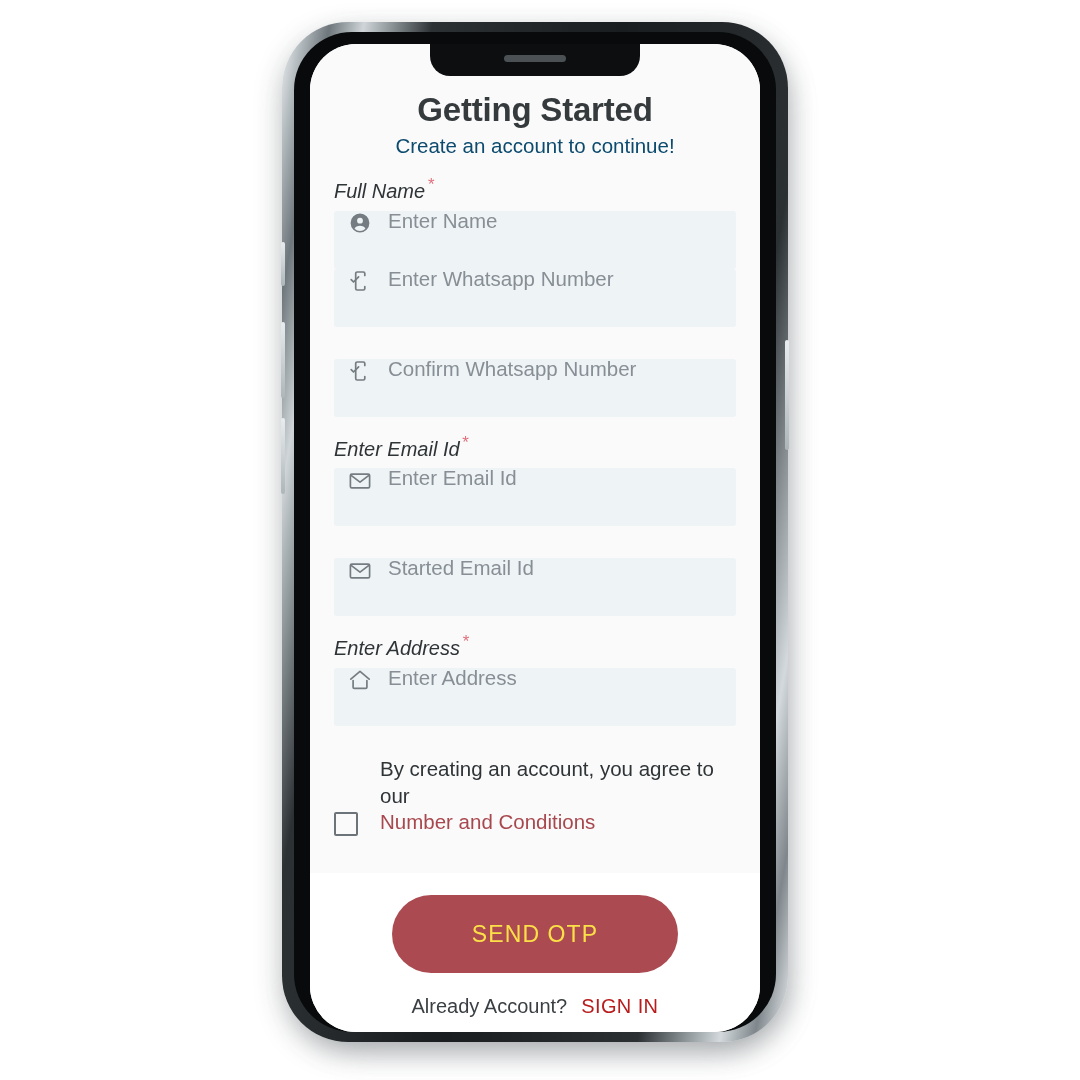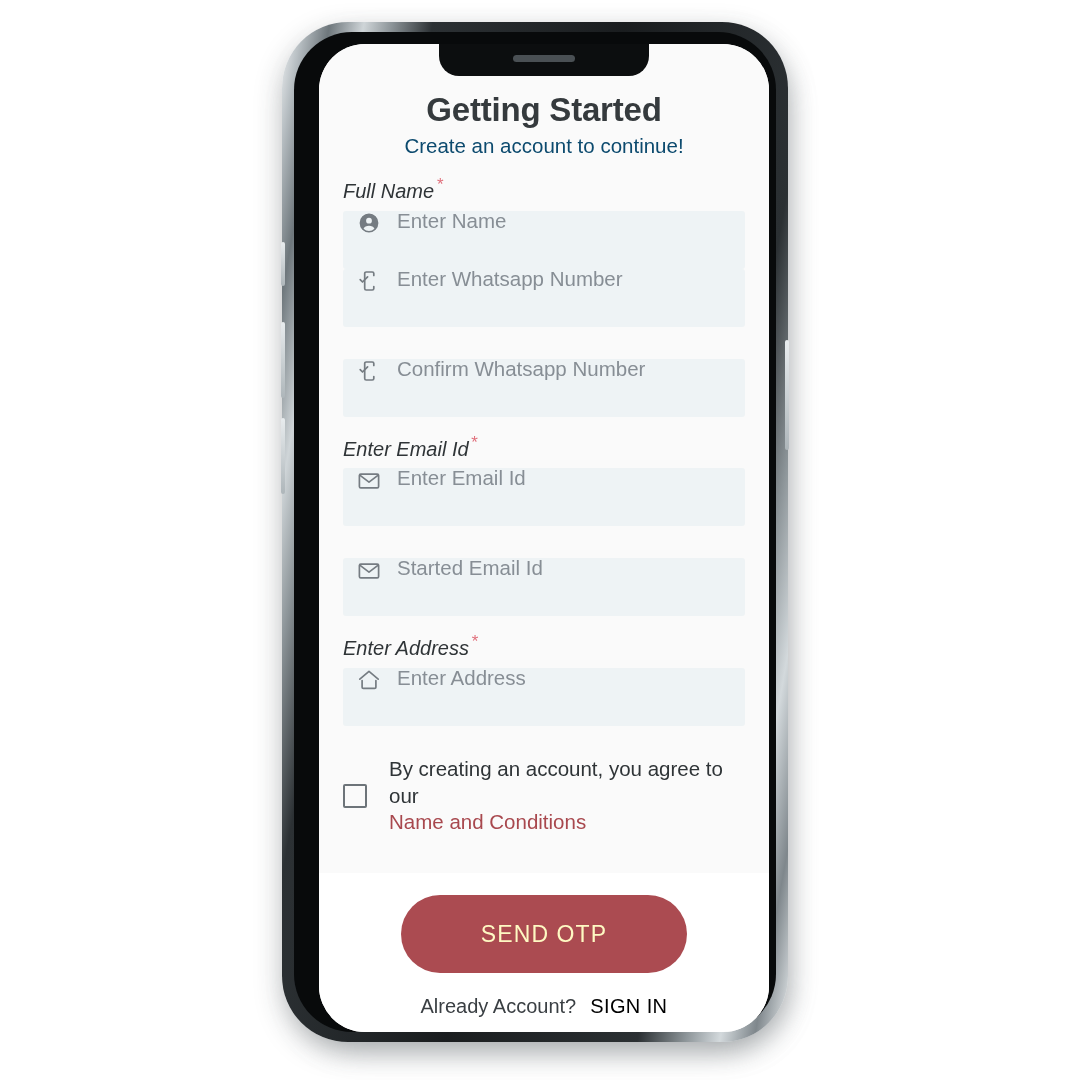--- a/index.html
+++ b/index.html
@@ -81,21 +81,21 @@
     top: 32px;
     width: 482px;
     height: 1000px;
     border-radius: 58px;
     background: #080a0b;
   }
 
   
   .screen {
     position: absolute;
-    left: 319px;
+    left: 310px;
     top: 44px;
     width: 450px;
     height: 988px;
     border-radius: 46px;
     background: #fafafa;
     overflow: hidden;
     display: flex;
     flex-direction: column;
   }
 
@@ -189,21 +189,21 @@
 
   .input-ph {
     font-size: 20.5px;
     color: #878e95;
     line-height: 1;
   }
 
   
   .terms-row {
     display: flex;
-    align-items: center;
+    align-items: flex-end;
     gap: 22px;
     margin: 30px 24px 0 24px;
     padding-right: 6px;
   }
   .checkbox {
     flex: 0 0 auto;
     width: 24px;
     height: 24px;
     border: 2px solid #6d7479;
     border-radius: 2px;
@@ -228,40 +228,40 @@
     padding: 22px 0 14px 0;
   }
   .otp-btn {
     display: block;
     width: 286px;
     height: 78px;
     margin: 0 auto;
     border: none;
     border-radius: 40px;
     background: #ab4b51;
-    color: #fef9c3;
+    color: #fde047;
     font-size: 23px;
     letter-spacing: 1.1px;
     font-family: "Liberation Sans", sans-serif;
     cursor: pointer;
   }
   .signin-row {
     display: flex;
     align-items: baseline;
     justify-content: center;
     gap: 14px;
     margin-top: 22px;
   }
   .signin-q {
     font-size: 20px;
     color: #3a3f43;
   }
   .signin-link {
     font-size: 20px;
-    color: #000000;
+    color: #b91c1c;
     letter-spacing: 0.4px;
     cursor: pointer;
   }
 </style>
 </head>
 <body>
 
 <div id="stage">
 
   <div class="device-shadow"></div>
@@ -351,21 +351,21 @@
             <path d="M5.1 12.6v6.6a1.2 1.2 0 0 0 1.2 1.2h11.4a1.2 1.2 0 0 0 1.2-1.2v-6.6"></path>
           </svg>
         </span>
         <span class="input-ph">Enter Address</span>
       </div>
 
       <div class="terms-row">
         <span class="checkbox"></span>
         <span>
           <span class="terms-text">By creating an account, you agree to our</span>
-          <span class="terms-link">Name and Conditions</span>
+          <span class="terms-link">Number and Conditions</span>
         </span>
       </div>
 
     </div>
 
     <div class="footer">
       <button class="otp-btn">SEND OTP</button>
       <div class="signin-row">
         <span class="signin-q">Already Account?</span>
         <span class="signin-link">SIGN IN</span>

